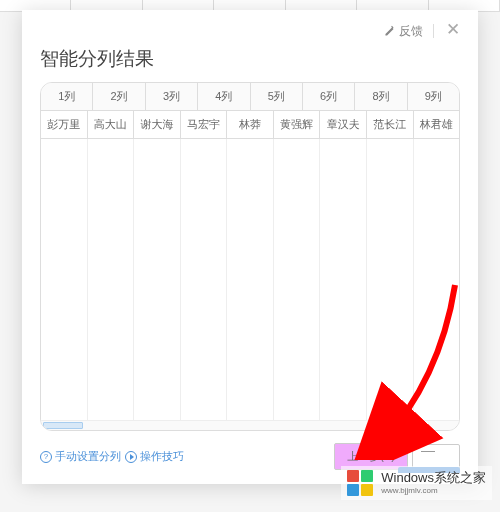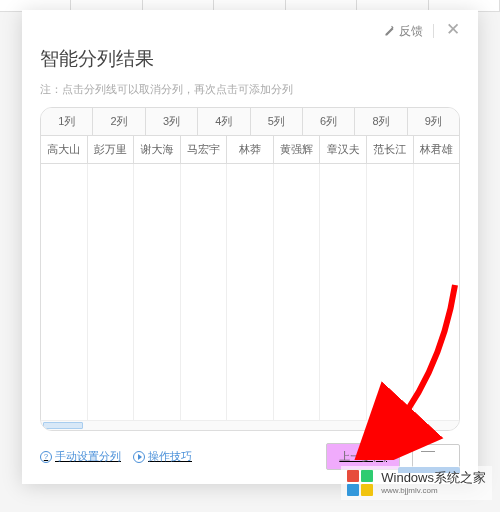--- a/index.html
+++ b/index.html
@@ -135,23 +135,22 @@
       top: 1px;
       height: 7px;
       width: 40px;
       background: #d8e8f7;
       border: 1px solid #a8cdef;
       border-radius: 1px;
     }
     .footer {
       display: flex;
       align-items: center;
-      gap: 12px;
+      gap: 4px;
       font-size: 11px;
-      text-decoration: underline;
     }
     .link {
       color: #4a90d9;
       display: flex;
       align-items: center;
       gap: 3px;
       cursor: pointer;
     }
     .link-icon {
       width: 12px;
@@ -271,36 +270,35 @@
       <svg viewBox="0 0 16 16">
           <path d="M3 11l8-8 2 2-8 8H3v-2z M11 1l2 2-1 1-2-2 1-1z"></path>
         </svg>
       <span>反馈</span>
     </span>
     <span class="divider-v"></span>
     <span class="close-icon">✕</span>
   </div>
 
   <div class="title">智能分列结果</div>
-  <div class="note">注：点击分列线可以取消分列，再次点击可添加分列</div>
 
   <div class="table-wrapper">
     <div class="table-head">
       <div class="cell">1列</div>
       <div class="cell">2列</div>
       <div class="cell">3列</div>
       <div class="cell">4列</div>
       <div class="cell">5列</div>
       <div class="cell">6列</div>
       <div class="cell">8列</div>
       <div class="cell">9列</div>
     </div>
     <div class="table-row">
+      <div class="cell">彭万里</div>
       <div class="cell">高大山</div>
-      <div class="cell">彭万里</div>
       <div class="cell">谢大海</div>
       <div class="cell">马宏宇</div>
       <div class="cell">林莽</div>
       <div class="cell">黄强辉</div>
       <div class="cell">章汉夫</div>
       <div class="cell">范长江</div>
       <div class="cell">林君雄</div>
     </div>
     <div class="table-body">
       <div class="col-lines">

